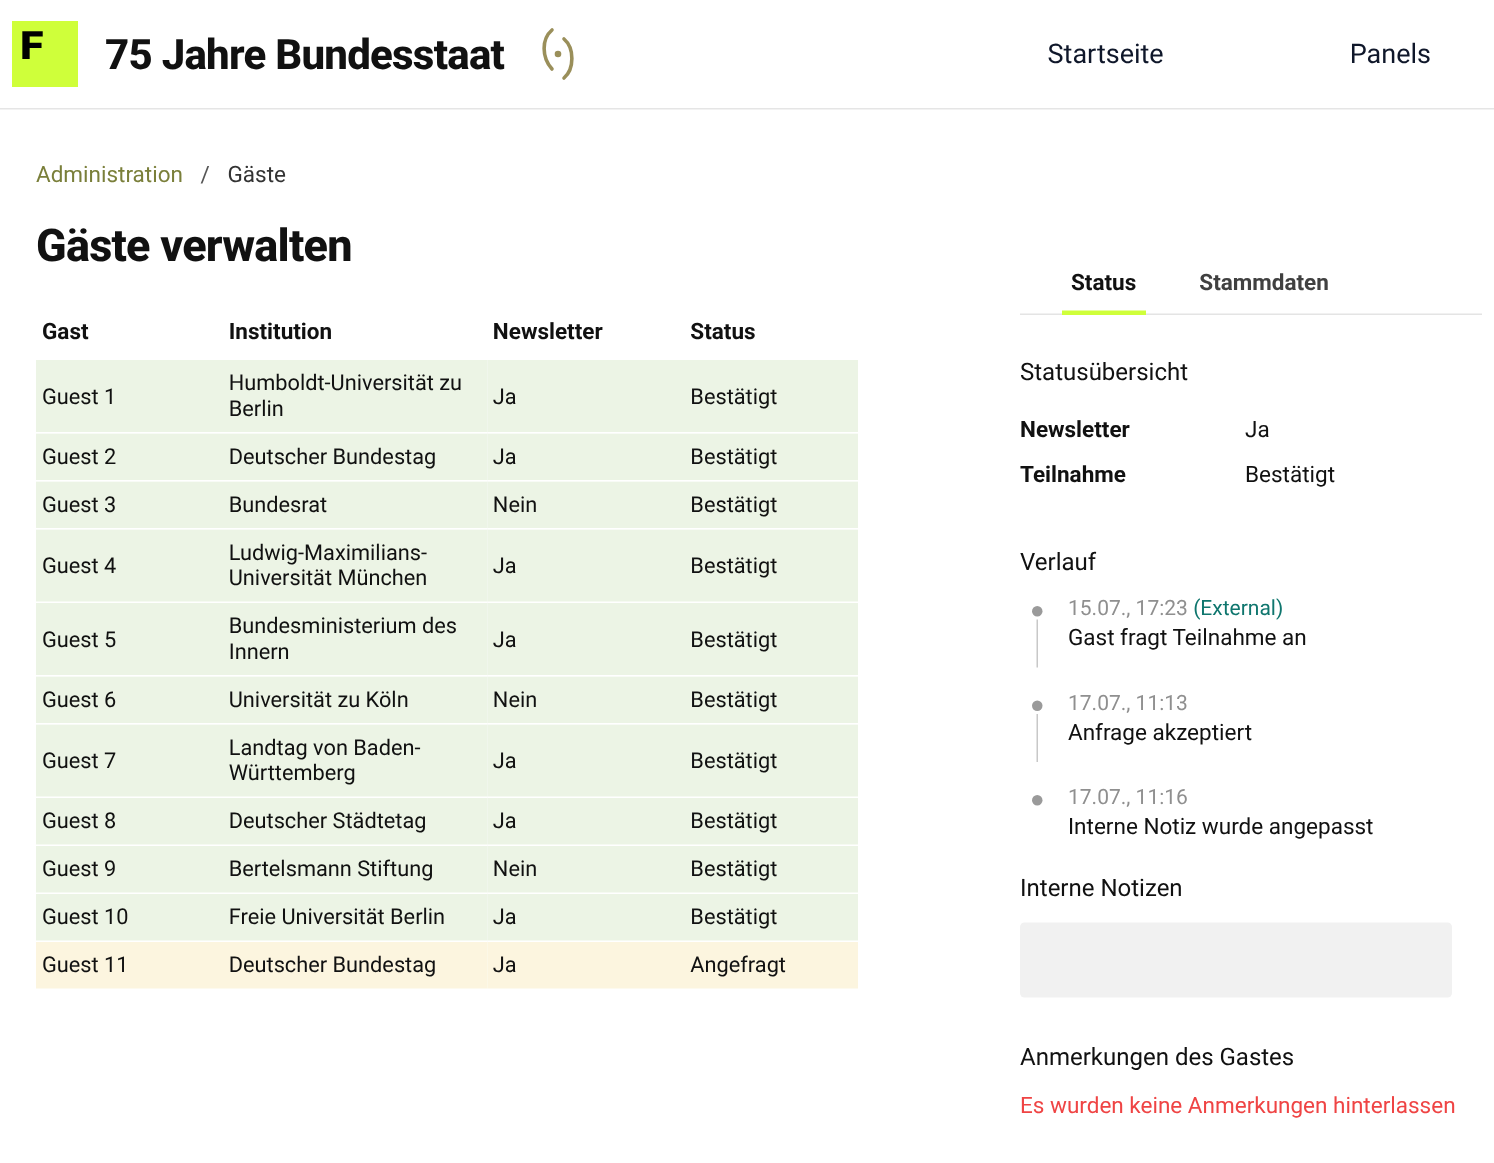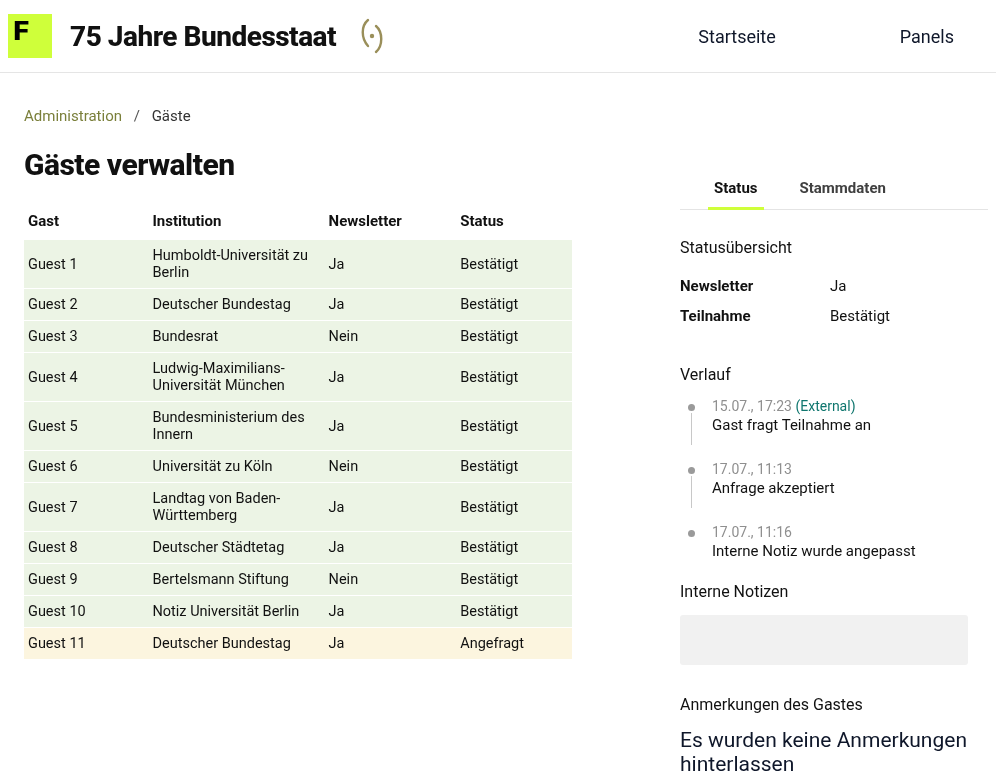--- a/index.html
+++ b/index.html
@@ -169,22 +169,22 @@
   .tl-text { font-size: 15px; color: #111; margin-top: 2px; }
 
   .notes-box {
     width: 288px;
     height: 50px;
     background: #f1f1f1;
     border-radius: 3px;
     margin-top: 6px;
   }
   .guest-remarks {
-    font-size: 21px;
-    color: #0f172a;
+    font-size: 15px;
+    color: #ef4444;
     margin-top: 4px;
   }
 </style>
 </head>
 <body>
 
 <div class="topbar">
   <div class="brand-logo">
       <span>F</span>
     </div>
@@ -269,21 +269,21 @@
             <td>Bestätigt</td>
           </tr>
           <tr class="green">
             <td>Guest 9</td>
             <td>Bertelsmann Stiftung</td>
             <td>Nein</td>
             <td>Bestätigt</td>
           </tr>
           <tr class="green">
             <td>Guest 10</td>
-            <td>Notiz Universität Berlin</td>
+            <td>Freie Universität Berlin</td>
             <td>Ja</td>
             <td>Bestätigt</td>
           </tr>
           <tr class="cream">
             <td>Guest 11</td>
             <td>Deutscher Bundestag</td>
             <td>Ja</td>
             <td>Angefragt</td>
           </tr>
         </tbody>

